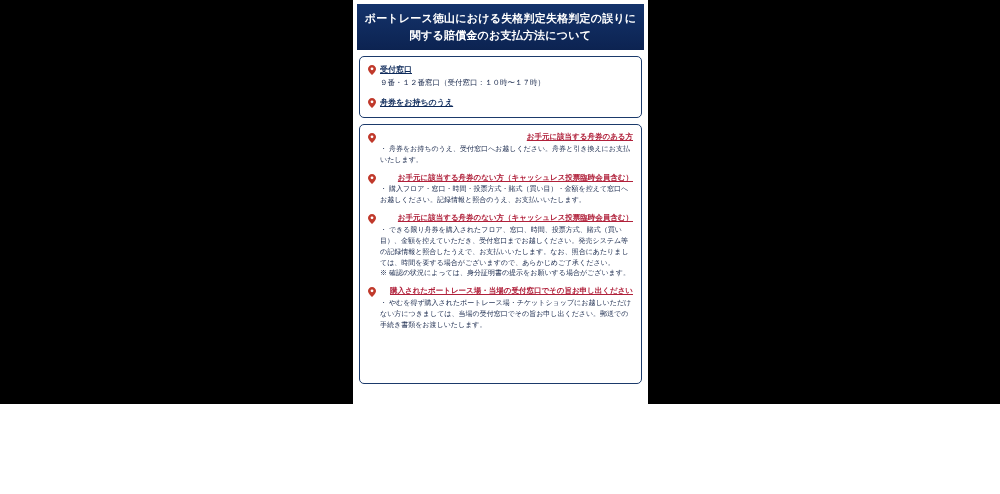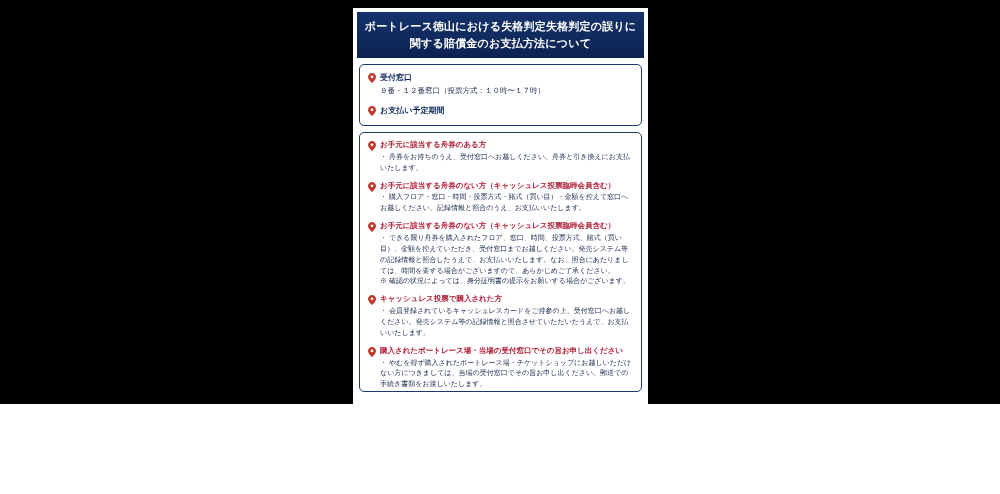--- a/index.html
+++ b/index.html
@@ -23,21 +23,21 @@
     position: absolute;
     left: 0;
     top: 0;
     width: 1000px;
     height: 404px;
     background: #000000;
   }
   .doc {
     position: absolute;
     left: 353px;
-    top: 8px;
+    top: 0px;
     width: 295px;
     height: 404px;
     background: #ffffff;
     box-sizing: border-box;
     padding: 0;
   }
   .header {
     margin: 4px 4px 0 4px;
     background: #0f2b5b;
     background: linear-gradient(#14336b, #0c2351);
@@ -79,23 +79,25 @@
     font-size: 9px;
     line-height: 9px;
   }
   .pin svg { display: block; }
   .e-title {
     color: #0f2b5b;
     font-size: 7.5px;
     font-weight: bold;
     line-height: 1.45;
     margin: 0 0 1px 0;
+    text-decoration: underline;
   }
   .e-title.red {
     color: #b0203a;
+    text-align: right;
   }
   .e-body {
     color: #16264a;
     font-size: 7px;
     line-height: 1.55;
     margin: 0;
   }
   .box.first .e-title {
     font-size: 8px;
   }
@@ -117,31 +119,31 @@
     <div class="box first">
 
       <div class="entry">
         <span class="pin">
           <svg width="8" height="10" viewBox="0 0 8 10">
               <path d="M4 0 C1.8 0 0 1.8 0 4 C0 6.6 4 10 4 10 C4 10 8 6.6 8 4 C8 1.8 6.2 0 4 0 Z" fill="#c0392b"></path>
               <circle cx="4" cy="3.8" r="1.4" fill="#ffffff"></circle>
             </svg>
         </span>
         <p class="e-title">受付窓口</p>
-        <p class="e-body">９番・１２番窓口（投票方式：１０時〜１７時）</p>
+        <p class="e-body">９番・１２番窓口（受付窓口：１０時〜１７時）</p>
       </div>
 
       <div class="entry">
         <span class="pin">
           <svg width="8" height="10" viewBox="0 0 8 10">
               <path d="M4 0 C1.8 0 0 1.8 0 4 C0 6.6 4 10 4 10 C4 10 8 6.6 8 4 C8 1.8 6.2 0 4 0 Z" fill="#c0392b"></path>
               <circle cx="4" cy="3.8" r="1.4" fill="#ffffff"></circle>
             </svg>
         </span>
-        <p class="e-title">お支払い予定期間</p>
+        <p class="e-title">舟券をお持ちのうえ</p>
       </div>
 
     </div>
 
     <div class="box second">
 
       <div class="entry">
         <span class="pin">
           <svg width="8" height="10" viewBox="0 0 8 10">
               <path d="M4 0 C1.8 0 0 1.8 0 4 C0 6.6 4 10 4 10 C4 10 8 6.6 8 4 C8 1.8 6.2 0 4 0 Z" fill="#c0392b"></path>
@@ -168,30 +170,20 @@
           <svg width="8" height="10" viewBox="0 0 8 10">
               <path d="M4 0 C1.8 0 0 1.8 0 4 C0 6.6 4 10 4 10 C4 10 8 6.6 8 4 C8 1.8 6.2 0 4 0 Z" fill="#c0392b"></path>
               <circle cx="4" cy="3.8" r="1.4" fill="#ffffff"></circle>
             </svg>
         </span>
         <p class="e-title red">お手元に該当する舟券のない方（キャッシュレス投票臨時会員含む）</p>
         <p class="e-body">・ できる限り舟券を購入されたフロア、窓口、時間、投票方式、賭式（買い目）、金額を控えていただき、受付窓口までお越しください。発売システム等の記録情報と照合したうえで、お支払いいたします。なお、照合にあたりましては、時間を要する場合がございますので、あらかじめご了承ください。</p>
         <p class="e-body note">※ 確認の状況によっては、身分証明書の提示をお願いする場合がございます。</p>
       </div>
 
-      <div class="entry">
-        <span class="pin">
-          <svg width="8" height="10" viewBox="0 0 8 10">
-              <path d="M4 0 C1.8 0 0 1.8 0 4 C0 6.6 4 10 4 10 C4 10 8 6.6 8 4 C8 1.8 6.2 0 4 0 Z" fill="#c0392b"></path>
-              <circle cx="4" cy="3.8" r="1.4" fill="#ffffff"></circle>
-            </svg>
-        </span>
-        <p class="e-title red">キャッシュレス投票で購入された方</p>
-        <p class="e-body">・ 会員登録されているキャッシュレスカードをご持参の上、受付窓口へお越しください。発売システム等の記録情報と照合させていただいたうえで、お支払いいたします。</p>
-      </div>
 
       <div class="entry">
         <span class="pin">
           <svg width="8" height="10" viewBox="0 0 8 10">
               <path d="M4 0 C1.8 0 0 1.8 0 4 C0 6.6 4 10 4 10 C4 10 8 6.6 8 4 C8 1.8 6.2 0 4 0 Z" fill="#c0392b"></path>
               <circle cx="4" cy="3.8" r="1.4" fill="#ffffff"></circle>
             </svg>
         </span>
         <p class="e-title red">購入されたボートレース場・当場の受付窓口でその旨お申し出ください</p>
         <p class="e-body">・ やむを得ず購入されたボートレース場・チケットショップにお越しいただけない方につきましては、当場の受付窓口でその旨お申し出ください。郵送での手続き書類をお渡しいたします。</p>

